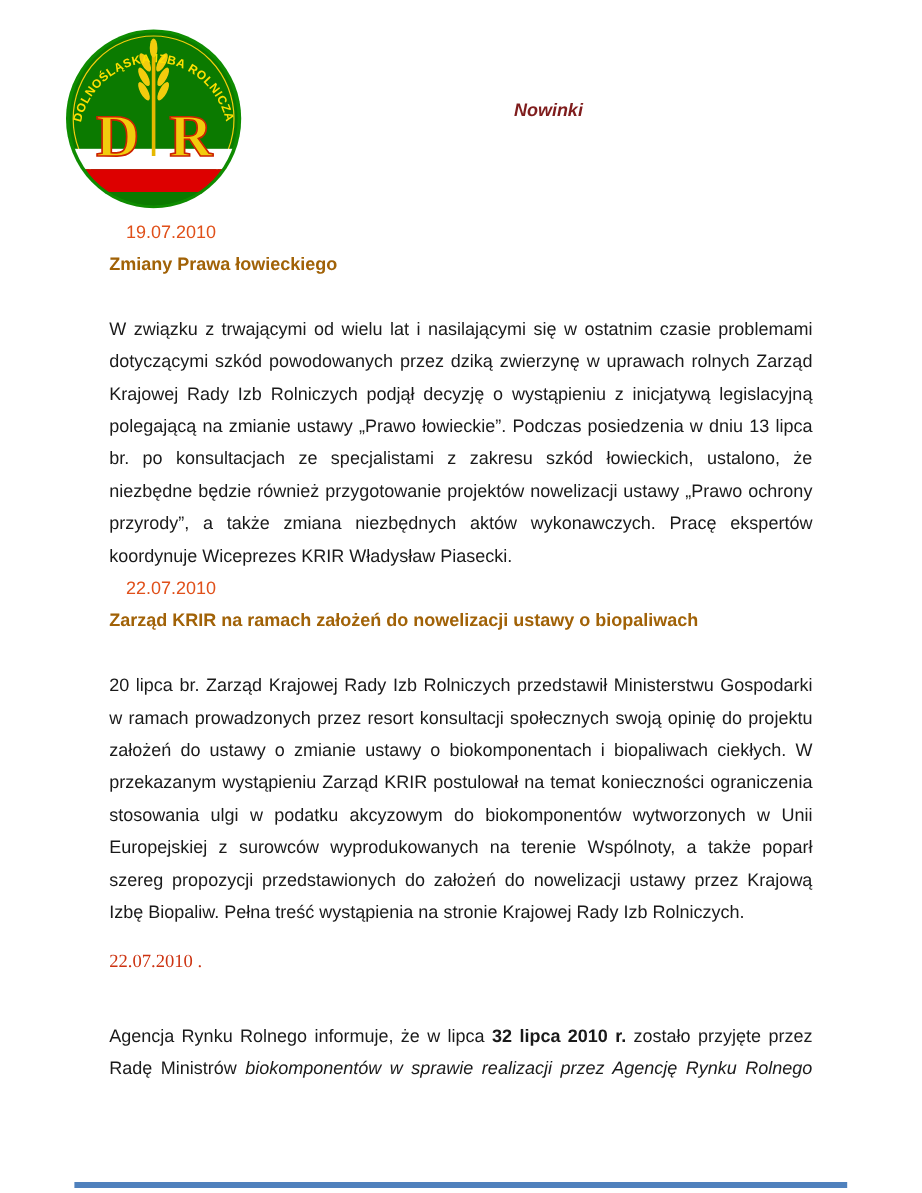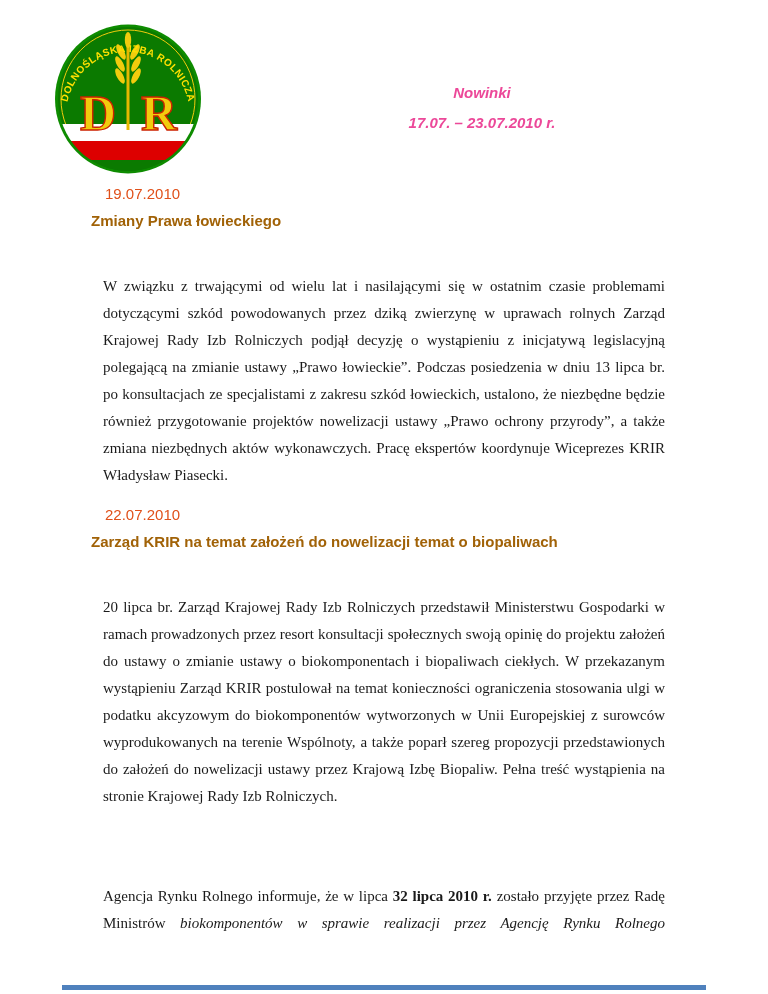--- a/index.html
+++ b/index.html
@@ -9,38 +9,38 @@
     background: #ffffff;
     font-family: "Liberation Sans", sans-serif;
     position: relative;
     overflow: hidden;
   }
   .page { position: absolute; inset: 0; background: #ffffff; }
 
   
   .logo { position: absolute; left: 54px; top: 24px; width: 148px; height: 150px; }
   .title-block {
-    position: absolute; left: 332px; top: 78px; width: 300px;
-    text-align: center; color: #ec4899;
+    position: absolute; left: 307px; top: 78px; width: 300px;
+    text-align: center; color: #7f1d1d;
     font-weight: bold; font-style: italic;
     font-size: 15px; line-height: 30px;
   }
 
   
   .content {
     position: absolute; left: 91px; top: 180px; width: 586px;
     font-size: 15px; line-height: 27px; color: #1a1a1a;
   }
   .date { color: #e0501a; margin-left: 14px; }
   .date-serif { font-family: "Liberation Serif", serif; color: #cc3311; font-size: 15.5px; }
   .heading { font-weight: bold; color: #a16207; margin: 0; font-size: 15px; line-height: 27px; }
   .spacer { height: 27px; }
   .gap-md { height: 14px; }
   .gap-sm { height: 8px; }
-  .body-text { margin: 12px; text-align: justify; font-family: Liberation Serif, serif; }
+  .body-text { margin: 0; text-align: justify; }
   .justify-last { text-align-last: justify; }
   .run-bold { font-weight: bold; }
   .run-italic { font-style: italic; }
 
   .footer-rule {
     position: absolute; left: 62px; top: 985px;
     width: 644px; height: 5px; background: #4f81bd;
   }
 </style>
 </head>
@@ -79,36 +79,36 @@
         <text x="105" y="106" text-anchor="middle" fill="#f2cc0d" stroke="#cc2200" stroke-width="1.4">R</text>
       </g>
       <text font-family="'Liberation Sans', sans-serif" font-weight="bold" font-size="10" fill="#ffe000" letter-spacing="0.5">
         <textPath href="#arcTop" startOffset="50%" text-anchor="middle">DOLNOŚLĄSKA IZBA ROLNICZA</textPath>
       </text>
     </svg>
   </div>
 
   <div class="title-block">
     <div>Nowinki</div>
-    <div>17.07. – 23.07.2010 r.</div>
   </div>
 
   <main class="content">
 
     <div class="date">19.07.2010</div>
     <h2 class="heading">Zmiany Prawa łowieckiego</h2>
     <div class="spacer"></div>
     <p class="body-text">W związku z trwającymi od wielu lat i nasilającymi się w ostatnim czasie problemami dotyczącymi szkód powodowanych przez dziką zwierzynę w uprawach rolnych Zarząd Krajowej Rady Izb Rolniczych podjął decyzję o wystąpieniu z inicjatywą legislacyjną polegającą na zmianie ustawy „Prawo łowieckie”. Podczas posiedzenia w dniu 13 lipca br. po konsultacjach ze specjalistami z zakresu szkód łowieckich, ustalono, że niezbędne będzie również przygotowanie projektów nowelizacji ustawy „Prawo ochrony przyrody”, a także zmiana niezbędnych aktów wykonawczych. Pracę ekspertów koordynuje Wiceprezes KRIR Władysław Piasecki.</p>
 
     <div class="date">22.07.2010</div>
-    <h2 class="heading">Zarząd KRIR na temat założeń do nowelizacji temat o biopaliwach</h2>
+    <h2 class="heading">Zarząd KRIR na ramach założeń do nowelizacji ustawy o biopaliwach</h2>
     <div class="spacer"></div>
     <p class="body-text">20 lipca br. Zarząd Krajowej Rady Izb Rolniczych przedstawił Ministerstwu Gospodarki w ramach prowadzonych przez resort konsultacji społecznych swoją opinię do projektu założeń do ustawy o zmianie ustawy o biokomponentach i biopaliwach ciekłych. W przekazanym wystąpieniu Zarząd KRIR postulował na temat konieczności ograniczenia stosowania ulgi w podatku akcyzowym do biokomponentów wytworzonych w Unii Europejskiej z surowców wyprodukowanych na terenie Wspólnoty, a także poparł szereg propozycji przedstawionych do założeń do nowelizacji ustawy przez Krajową Izbę Biopaliw. Pełna treść wystąpienia na stronie Krajowej Rady Izb Rolniczych.</p>
 
     <div class="gap-md"></div>
+    <div class="date-serif">22.07.2010 .</div>
     <div class="gap-sm"></div>
     <div class="spacer"></div>
     <p class="body-text justify-last">
       <span>Agencja Rynku Rolnego informuje, że w lipca </span><span class="run-bold">32 lipca 2010 r.</span><span> zostało przyjęte przez Radę Ministrów </span><span class="run-italic">biokomponentów w sprawie realizacji przez Agencję Rynku Rolnego</span>
     </p>
 
   </main>
 
   <div class="footer-rule"></div>
 

